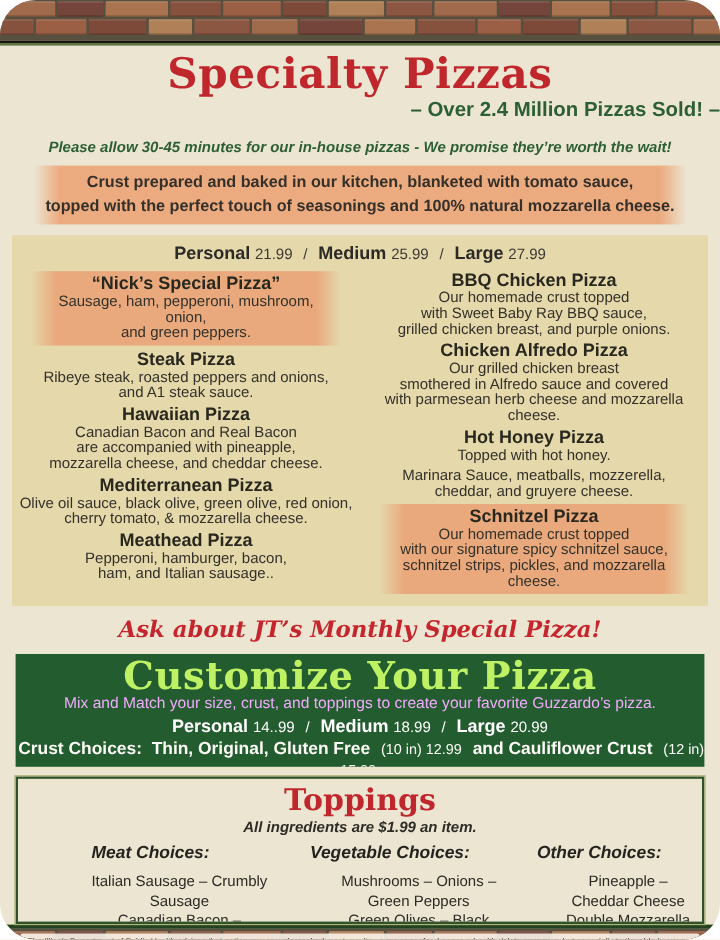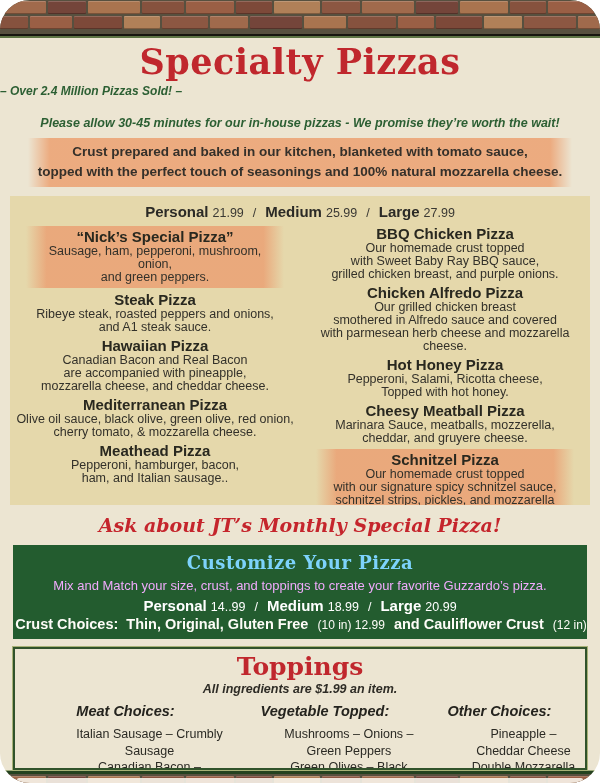--- a/index.html
+++ b/index.html
@@ -16,21 +16,21 @@
   .brick-row{display:flex; gap:2px; margin-bottom:2px;}
   .brick{height:13px; flex:none; border-radius:1px;
     box-shadow:inset 0 1px 0 rgba(255,255,255,.18), inset 0 -1px 0 rgba(0,0,0,.28);}
   .divider-top{height:4px; background:linear-gradient(#17160f 0 2px,#5d7444 0);}
   .divider-bottom{height:4px; background:linear-gradient(#9aa878 0 1px,#24421f 0);}
 
   
   .title{margin:3px 0 0; text-align:center; font-family:"DejaVu Serif",serif;
     font-weight:bold; font-size:35px; line-height:41px; letter-spacing:.5px;
     color:var(--accent-red,#c0272d);}
-  .tagline{text-align:left; font-weight:bold; font-style:italic; font-size:12px;
+  .tagline{text-align:right; font-weight:bold; font-size:17px;
     line-height:19px; color:var(--dark-green-text,#2c5f33);}
   .wait-note{text-align:center; font-style:italic; font-weight:bold; font-size:12.5px;
     line-height:15px; margin-top:15px; color:var(--dark-green-text,#2c5f33);}
   .crust-intro{margin:7px 28px 0; padding:4px 0 5px; text-align:center;
     font-weight:bold; font-size:13.5px; line-height:20px; color:#35302a;
     background:linear-gradient(90deg, rgba(236,168,123,0) 0, rgba(236,168,123,.95) 4%,
       rgba(236,168,123,.95) 96%, rgba(236,168,123,0) 100%);}
 
   
   .specialty-box{margin:9px 10px 0; height:303px; background:var(--tan-panel,#e5d8ab);
@@ -48,21 +48,21 @@
     background:linear-gradient(90deg, rgba(234,165,120,0) 0, rgba(234,165,120,.92) 8%,
       rgba(234,165,120,.92) 92%, rgba(234,165,120,0) 100%);}
 
   .monthly{margin-top:9px; text-align:center; font-family:"DejaVu Serif",serif;
     font-weight:bold; font-style:italic; font-size:19px; line-height:22px; color:#c5252c;}
 
   
   .customize{margin:9px 13px 0; height:91px; background:var(--panel-green,#235c2f);
     color:#fff; text-align:center; padding-top:3px; overflow:hidden;}
   .customize-title{margin:0; font-family:"DejaVu Serif",serif; font-weight:bold;
-    font-size:18px; line-height:30px; letter-spacing:.5px; color:#7dd3fc;}
+    font-size:32px; line-height:30px; letter-spacing:.5px; color:#bef264;}
   .cust-sub{font-size:13px; line-height:16px; color:#f0abfc;}
   .customize .pricing{color:#fff; height:19px; line-height:19px; margin-top:2px;}
   .customize .pricing .psize{color:#fff;}
   .customize .pricing{font-size:12.5px;}
   .crust-line{font-size:14.5px; font-weight:bold; line-height:18px; color:#fdfcf7;}
   .crust-line .b{margin:0 2px;}
   .crust-line .sm{font-weight:normal; font-size:12px; margin:0 3px;}
 
   
   .toppings{margin:8px 13px 0; height:116px; border:2px solid #31532b;
@@ -172,25 +172,23 @@
             <div class="pizza-desc">grilled chicken breast, and purple onions.</div>
           </div>
           <div class="pizza">
             <div class="pizza-name">Chicken Alfredo Pizza</div>
             <div class="pizza-desc">Our grilled chicken breast</div>
             <div class="pizza-desc">smothered in Alfredo sauce and covered</div>
             <div class="pizza-desc">with parmesean herb cheese and mozzarella cheese.</div>
           </div>
           <div class="pizza">
             <div class="pizza-name">Hot Honey Pizza</div>
-            <div class="pizza-desc">Pepperoni, Salami, Ricotta cheese,</div>
             <div class="pizza-desc">Topped with hot honey.</div>
           </div>
           <div class="pizza">
-            <div class="pizza-name">Cheesy Meatball Pizza</div>
             <div class="pizza-desc">Marinara Sauce, meatballs, mozzerella,</div>
             <div class="pizza-desc">cheddar, and gruyere cheese.</div>
           </div>
           <div class="pizza highlight">
             <div class="pizza-name">Schnitzel Pizza</div>
             <div class="pizza-desc">Our homemade crust topped</div>
             <div class="pizza-desc">with our signature spicy schnitzel sauce,</div>
             <div class="pizza-desc">schnitzel strips, pickles, and mozzarella cheese.</div>
           </div>
         </div>
@@ -216,21 +214,21 @@
     <h2 class="toppings-title">Toppings</h2>
     <div class="top-note">All ingredients are $1.99 an item.</div>
     <div class="top-cols" id="toppings-cols">
         <div class="tcol tcol-0">
           <div class="tcol-header">Meat Choices:</div>
           <div class="tcol-item">Italian Sausage – Crumbly Sausage</div>
           <div class="tcol-item">Canadian Bacon – Pepperoni – Ham</div>
           <div class="tcol-item">Hamburger – Real Bacon – Chicken</div>
         </div>
         <div class="tcol tcol-1">
-          <div class="tcol-header">Vegetable Topped:</div>
+          <div class="tcol-header">Vegetable Choices:</div>
           <div class="tcol-item">Mushrooms – Onions – Green Peppers</div>
           <div class="tcol-item">Green Olives – Black Olives</div>
         </div>
         <div class="tcol tcol-2">
           <div class="tcol-header">Other Choices:</div>
           <div class="tcol-item">Pineapple – Cheddar Cheese</div>
           <div class="tcol-item">Double Mozzarella Cheese</div>
         </div>
       </div>
   </section>

